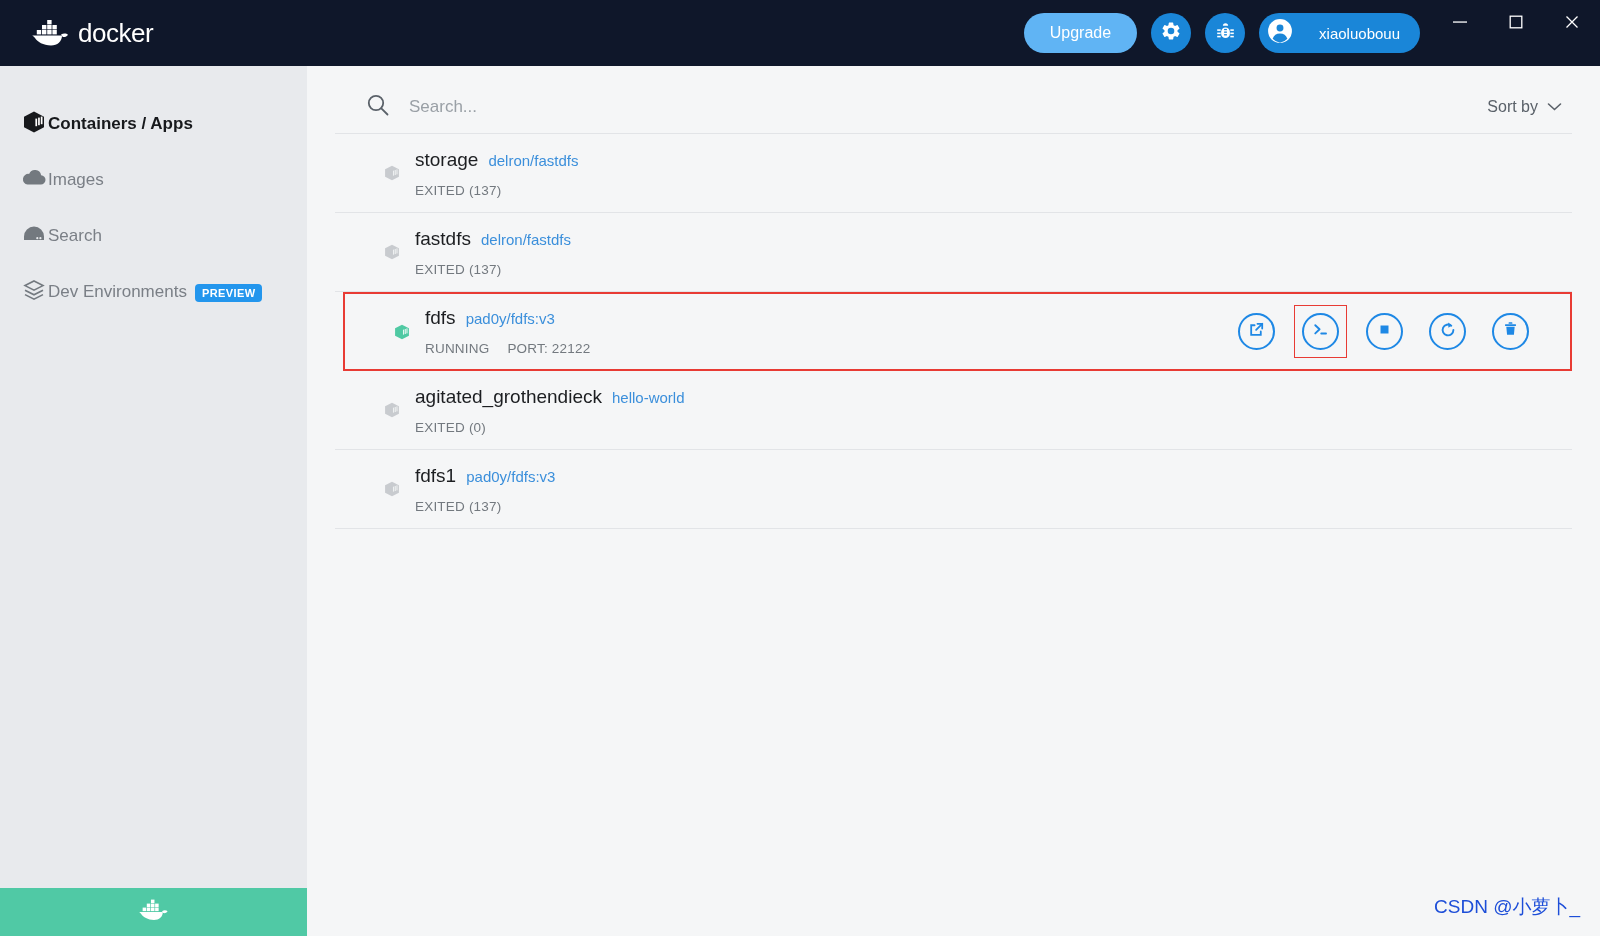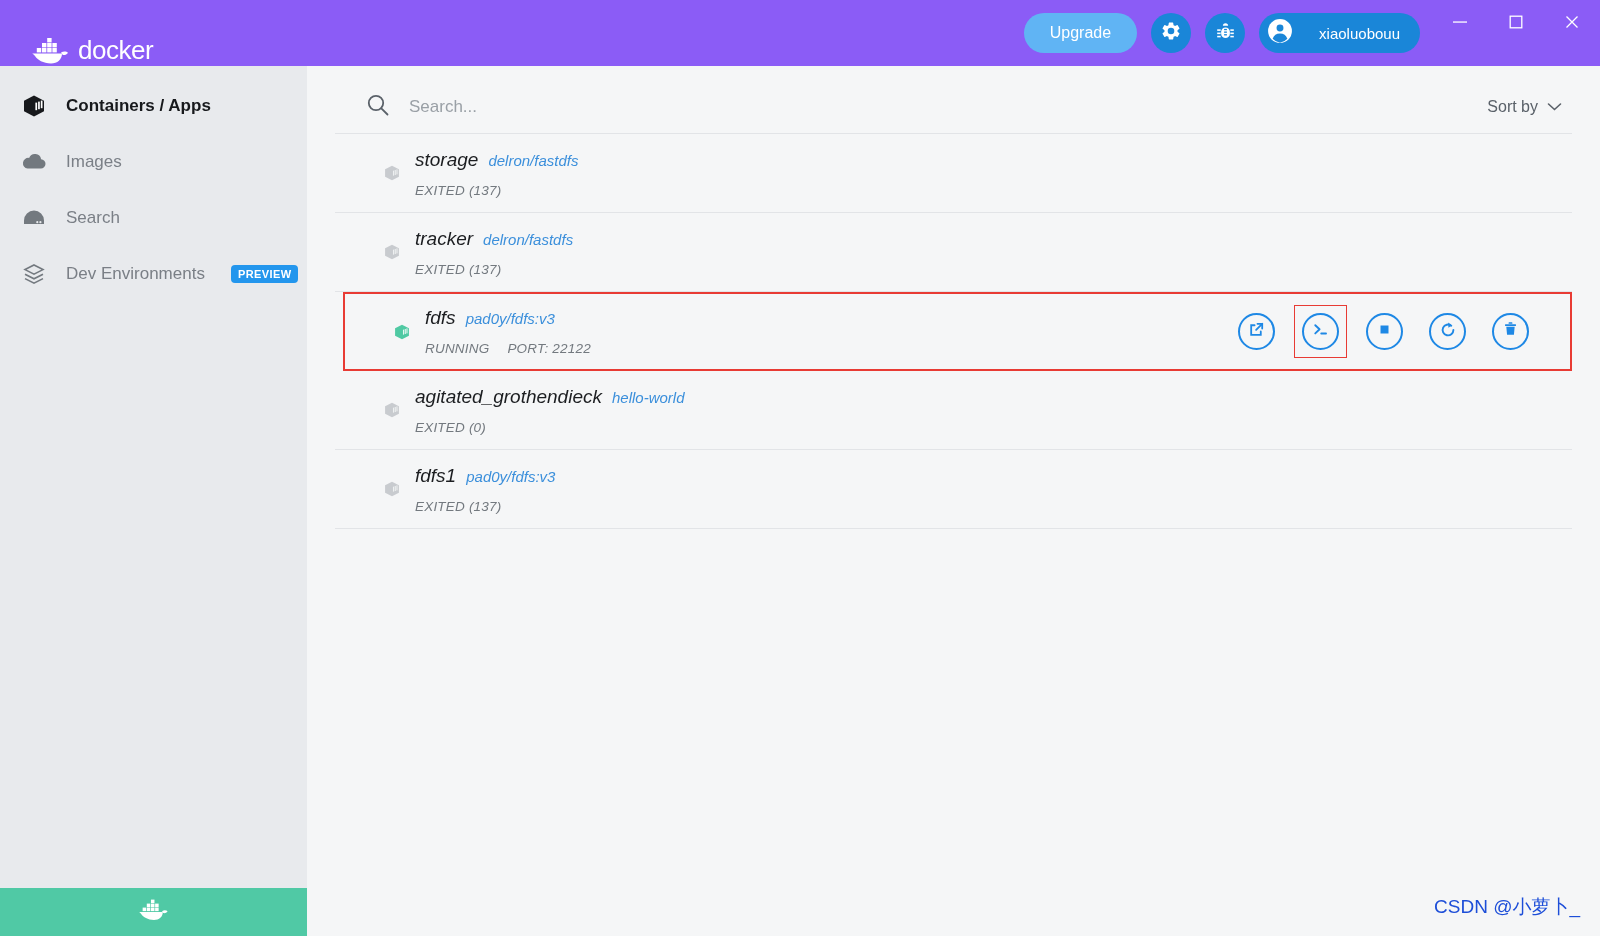--- a/index.html
+++ b/index.html
@@ -6,22 +6,22 @@
   html, body {
     width: 1600px; height: 936px;
     font-family: "Liberation Sans", sans-serif;
     background: #ffffff;
     overflow: hidden;
   }
   .app { width: 1600px; height: 936px; display: flex; flex-direction: column; position: relative; }
 
   
   .titlebar {
-    height: 66px; background: #8b5cf6; flex: 0 0 66px;
-    display: flex; align-items: flex-end; position: relative;
+    height: 66px; background: #0f172a; flex: 0 0 66px;
+    display: flex; align-items: center; position: relative;
   }
   .logo-wrap { display: flex; align-items: center; padding-left: 30px; gap: 6px; }
   .logo-whale { width: 42px; height: 30px; }
   .logo-text { color: #fff; font-size: 26px; letter-spacing: -0.5px; font-weight: 400; }
 
   .hdr-right {
     position: absolute; right: 180px; top: 0; height: 66px;
     display: flex; align-items: center; gap: 14px;
   }
   .upgrade-btn {
@@ -51,21 +51,21 @@
 
   
   .body-row { flex: 1; display: flex; min-height: 0; }
 
   .sidebar {
     width: 307px; flex: 0 0 307px; background: #e8eaed;
     display: flex; flex-direction: column; position: relative;
   }
   .nav { padding-top: 12px; }
   .nav-item {
-    display: flex; align-items: center; gap: 18px;
+    display: flex; align-items: flex-end; 
     height: 56px; padding-left: 20px; cursor: pointer;
   }
   .nav-ico { width: 28px; display: flex; justify-content: center; align-items: center; }
   .nav-label { font-size: 17px; color: #7a7f86; }
   .nav-item.active .nav-label { color: #17191c; font-weight: bold; }
   .badge-preview {
     background: #2396ed; color: #fff; font-size: 11px; font-weight: bold;
     letter-spacing: .4px; padding: 3px 7px 3px 7px; border-radius: 4px; margin-left: 8px;
   }
   .statusbar {
@@ -89,21 +89,21 @@
   .sortby { display: flex; align-items: center; gap: 9px; cursor: pointer; padding-right: 6px; }
   .sortby span { font-size: 16px; color: #5a6169; }
 
   .list { margin: 0 28px; }
   .row {
     height: 79px; display: flex; align-items: center;
     border-bottom: 1px solid #e2e4e7; position: relative;
   }
   .row:last-child { border-bottom: 1px solid #e2e4e7; }
   .row-ico { width: 66px; display: flex; justify-content: center; align-items: center; padding-left: 48px; }
-  .row-info { display: flex; flex-direction: column; gap: 12px; padding-left: 14px; flex: 1; min-width: 0; font-style: italic; }
+  .row-info { display: flex; flex-direction: column; gap: 12px; padding-left: 14px; flex: 1; min-width: 0; }
   .row-titleline { display: flex; align-items: baseline; gap: 10px; }
   .c-name { font-size: 19px; color: #1c1e21; }
   .c-image { font-size: 15px; color: #3b8fdb; cursor: pointer; }
   .row-meta { display: flex; gap: 18px; }
   .c-state, .c-port { font-size: 13.5px; color: #73797f; letter-spacing: .2px; }
 
   
   .row.highlight {
     border: 2px solid #e83b34; border-bottom: 2px solid #e83b34;
     height: 79px; margin-left: 8px;
@@ -330,21 +330,21 @@
           <div class="row-ico">
             <svg width="34" height="32" viewBox="0 0 26 24">
               <path d="M13 1.5l10 5.2v10.6L13 22.5 3 17.3V6.7z" fill="#c8cbcf"></path>
               <rect x="14.4" y="8.6" width="1.6" height="7.2" fill="#eef0f1"></rect>
               <rect x="16.9" y="7.7" width="1.6" height="7.2" fill="#eef0f1"></rect>
               <rect x="19.4" y="6.8" width="1.6" height="7.2" fill="#eef0f1"></rect>
             </svg>
           </div>
           <div class="row-info">
             <div class="row-titleline">
-              <span class="c-name">tracker</span>
+              <span class="c-name">fastdfs</span>
               <span class="c-image">delron/fastdfs</span>
             </div>
             <div class="row-meta">
               <span class="c-state">EXITED (137)</span>
             </div>
           </div>
         </div>
 
         <div class="row highlight">
           <div class="row-ico">

